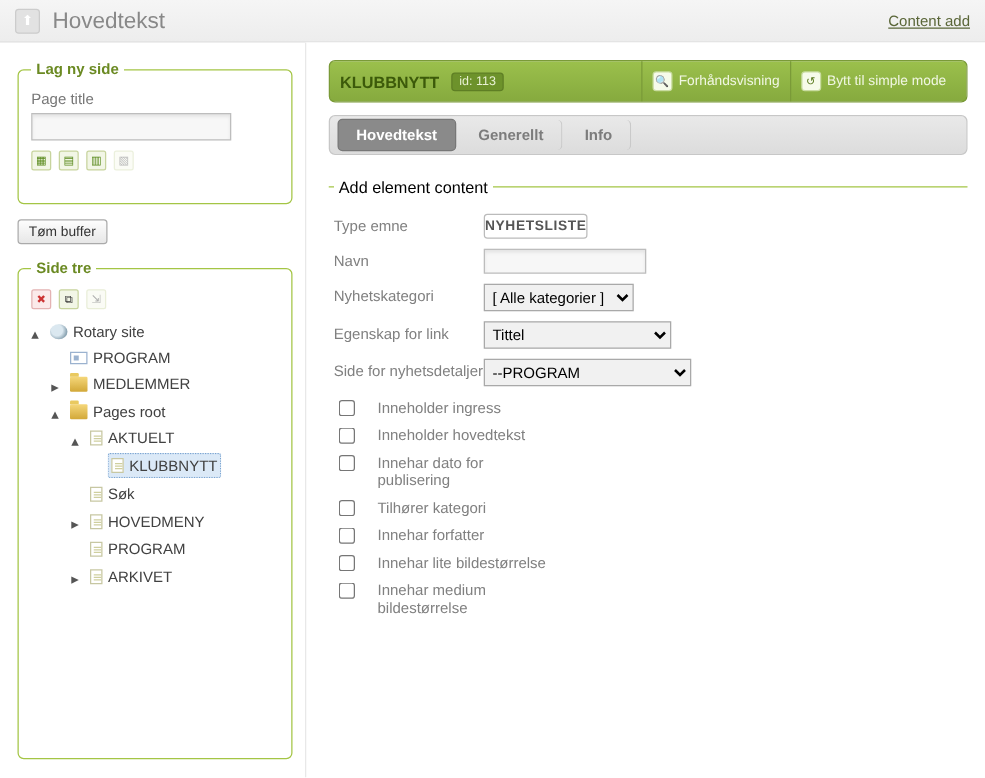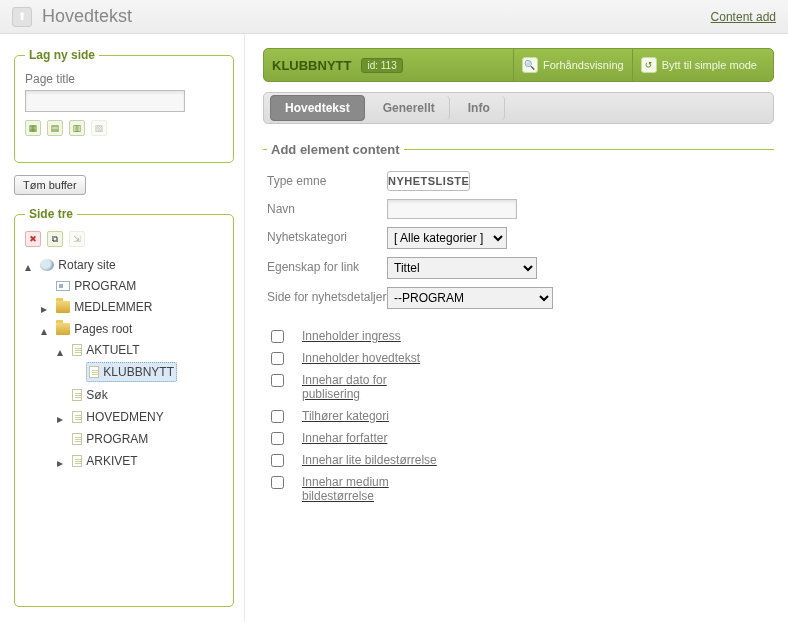--- a/index.html
+++ b/index.html
@@ -206,23 +206,23 @@
   color: #7c7c7c;
   cursor: pointer;
   border-right: 1px solid #c9c9c9;
 }
 .tab.active {
   background: #8a8a8a;
   color: #fff;
   border: 1px solid #777;
 }
 .form-legend {
-  color: #737373;
+  color: #000000;
   font-size: 13px;
-  font-weight: bold;
+  font-weight: normal;
   padding: 0 4px;
   margin-top: 14px;
 }
 fieldset.form-panel {
   border: none;
   border-top: 1px solid #a4c545;
   padding: 14px 4px 4px 4px;
 }
 .form-row {
   display: flex;
@@ -254,21 +254,21 @@
 select.sel {
   height: 22px;
   border: 1px solid #a9a9a9;
   background: #f1f1f1;
   font-size: 12px;
   padding: 1px 2px;
 }
 .sel-sm { width: 120px; }
 .sel-md { width: 150px; }
 .sel-lg { width: 166px; }
-.chk-list { margin-top: 20px; text-decoration: underline; }
+.chk-list { margin-top: 10px; }
 .chk-row {
   display: flex;
   align-items: flex-start;
   margin-bottom: 8px;
 }
 .chk-row input[type=checkbox] {
   margin-left: 4px;
   margin-right: 18px;
   margin-top: 1px;
 }

